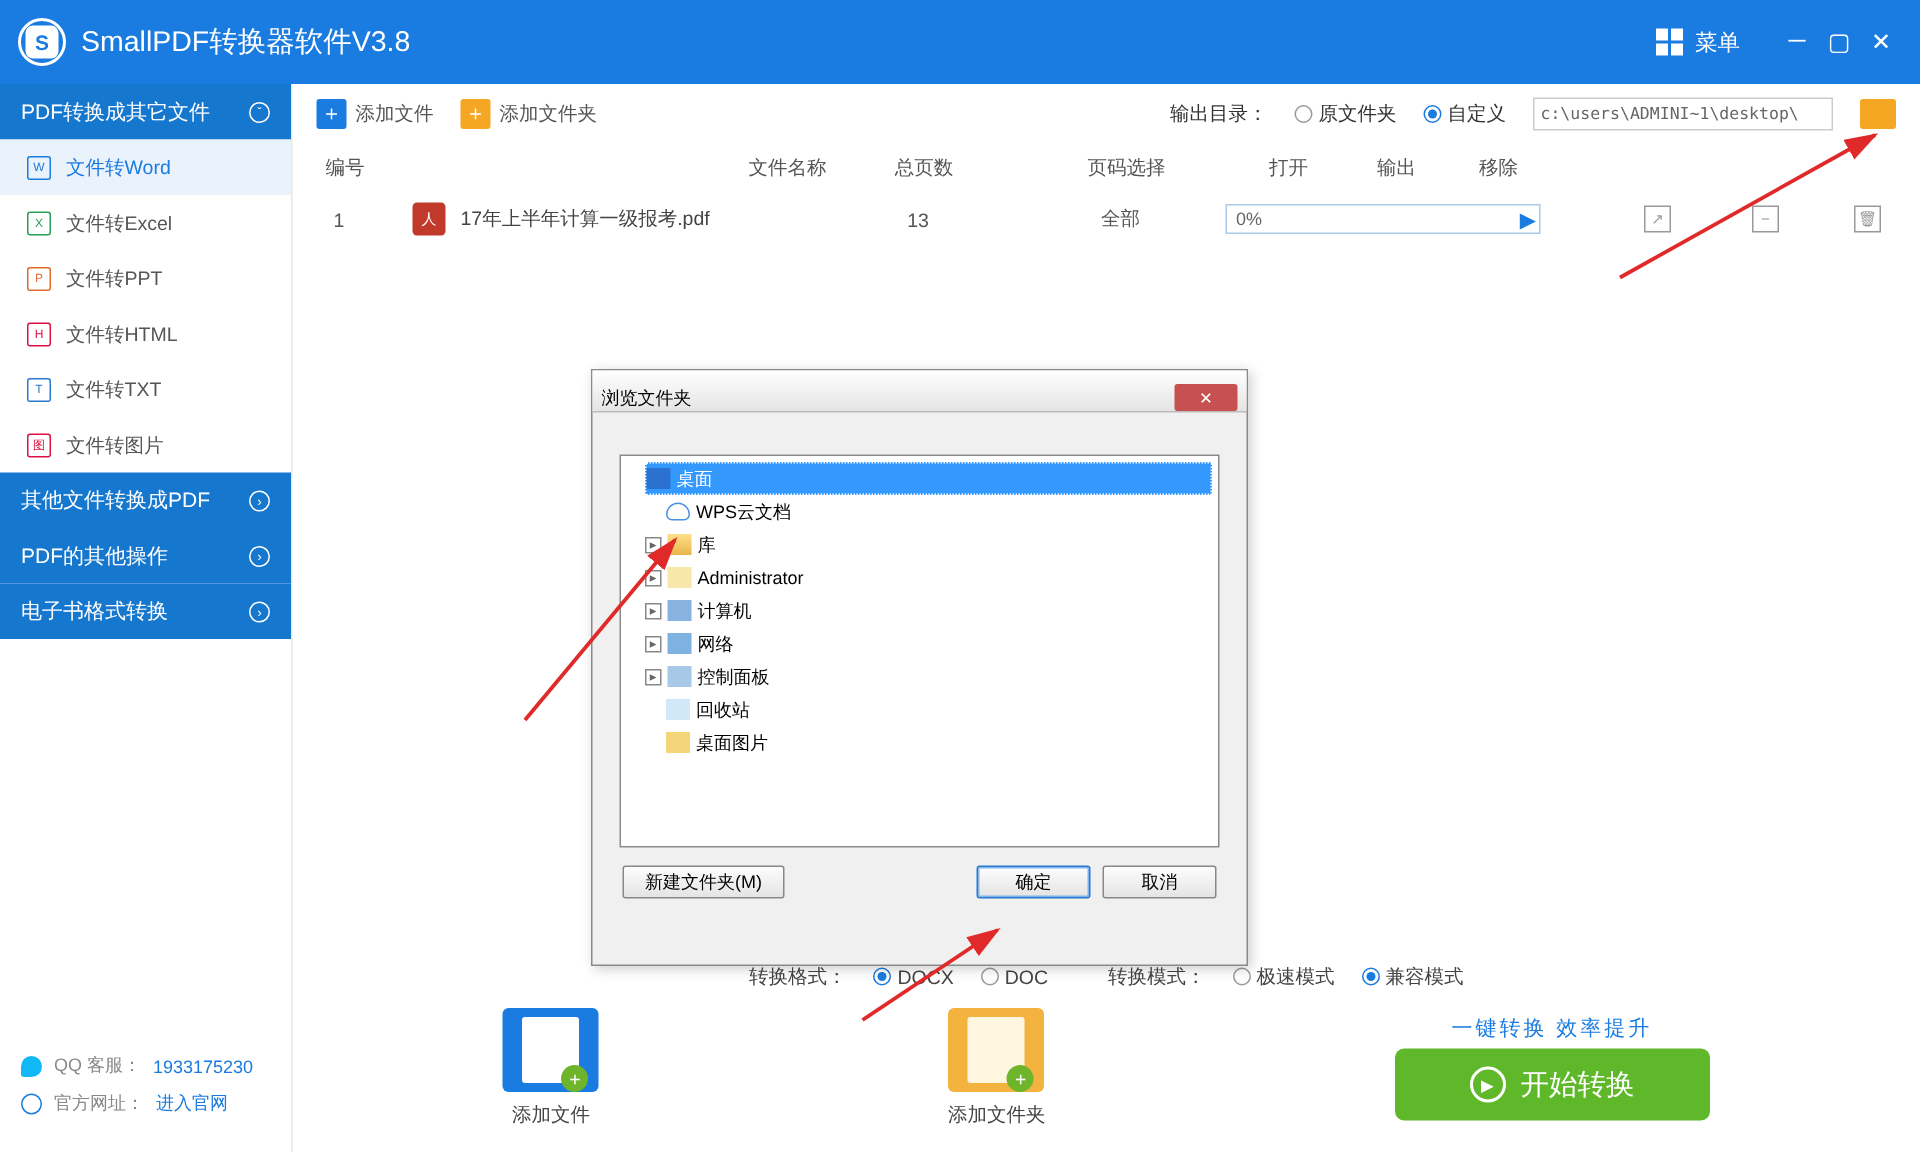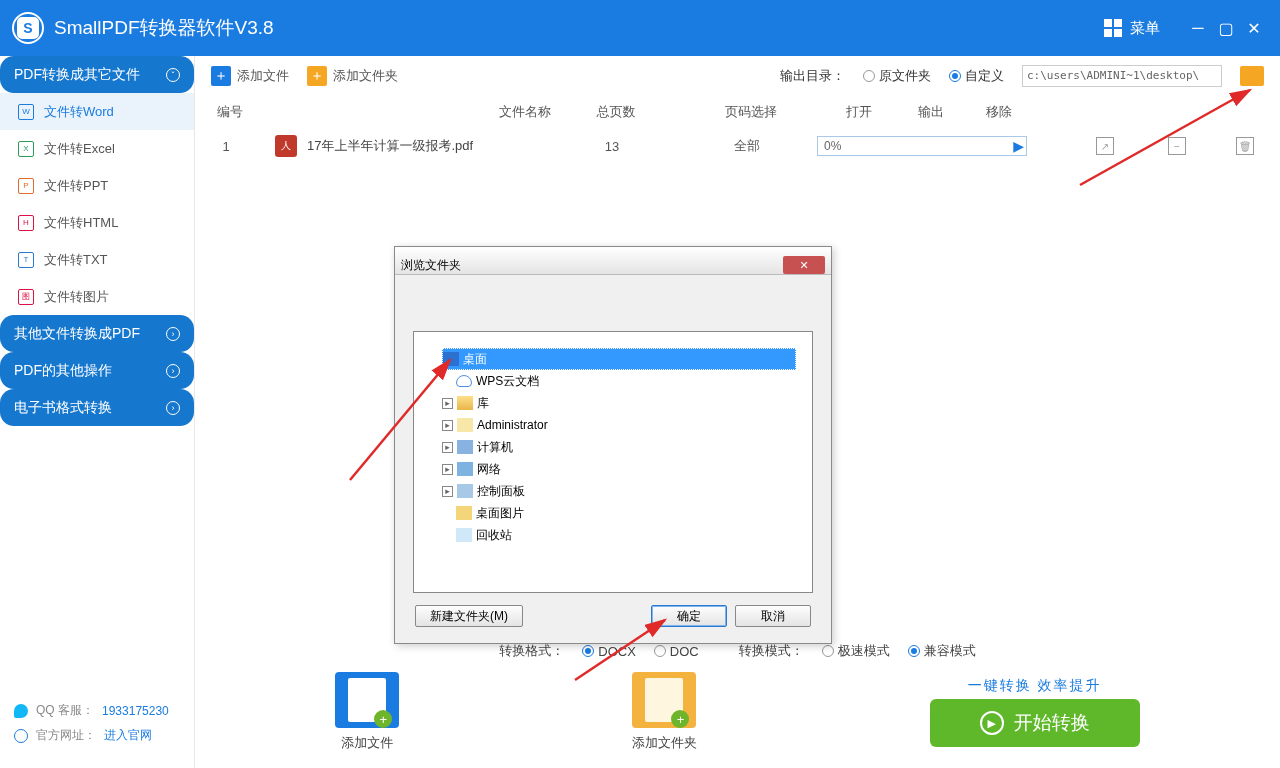--- a/index.html
+++ b/index.html
@@ -14,21 +14,21 @@
 .menu-btn { display: flex; align-items: center; gap: 8px; font-size: 15px; margin-right: 24px; cursor:pointer; }
 .menu-grid { display: grid; grid-template-columns: 8px 8px; grid-template-rows: 8px 8px; gap: 2px; }
 .menu-grid span { background: #fff; }
 .winbtn { width: 28px; height: 28px; display: inline-flex; align-items: center; justify-content: center; cursor:pointer; font-size:16px; }
 
 
 .app-body { height: 712px; display: flex; }
 
 
 .sidebar { width: 194px; background: #fff; display:flex; flex-direction:column; }
-.side-section { height: 37px; background: #1677cf; color: #fff; display: flex; align-items: center; padding: 0 14px; font-size: 14px; justify-content: space-between; cursor:pointer;border-radius:14px; }
+.side-section { height: 37px; background: #1677cf; color: #fff; display: flex; align-items: center; padding: 0 14px; font-size: 14px; justify-content: space-between; cursor:pointer; }
 .side-section.expanded .chev { transform: rotate(0deg); }
 .chev { width: 14px; height: 14px; border:1.5px solid #fff; border-radius:50%; display:inline-flex; align-items:center; justify-content:center; font-size:9px;}
 .side-item { height: 37px; display: flex; align-items: center; padding-left: 18px; font-size: 13px; color: #555; gap: 10px; cursor:pointer; }
 .side-item.active { background: #eaf3fc; color: #1a7be0; }
 .side-icon { width: 16px; height: 16px; border:1.2px solid currentColor; border-radius:2px; display:inline-flex; align-items:center; justify-content:center; font-size:8px; }
 .side-filler{flex:1;}
 .side-footer { padding: 10px 14px 24px; font-size: 12px; color:#888; }
 .side-footer .row { display:flex; align-items:center; gap:8px; margin-top:8px;}
 .side-footer a { color:#1a7be0; cursor:pointer;}
 .qq-icon{width:14px;height:14px;background:#12b7f5;border-radius:50% 50% 50% 2px;}
@@ -81,21 +81,21 @@
 .slogan{font-size:14px;color:#1a7be0;letter-spacing:2px;}
 .start-btn{width:210px;height:48px;background:#5eb82a;border-radius:6px;display:flex;align-items:center;justify-content:center;gap:10px;color:#fff;font-size:19px;cursor:pointer;}
 .play-circle{width:24px;height:24px;border:2px solid #fff;border-radius:50%;display:inline-flex;align-items:center;justify-content:center;font-size:11px;}
 
 
 .dialog{position:absolute;left:394px;top:246px;width:438px;height:398px;background:#f0f0f0;border:1px solid #8a8a8a;box-shadow:2px 2px 8px rgba(0,0,0,0.2);}
 .dialog-title{height:28px;background:linear-gradient(#fff,#e4e4e4);display:flex;align-items:flex-end;padding:0 6px;font-size:12px;border-bottom:1px solid #bbb;}
 .dialog-title .spacer{flex:1;}
 .dlg-close{width:42px;height:18px;background:#c75050;border-radius:2px;display:inline-flex;align-items:center;justify-content:center;color:#fff;font-size:11px;cursor:pointer;}
 .dialog-body{padding:28px 18px 10px;}
-.tree-wrap{border:1px solid #888;background:#fff;height:262px;padding:16px;overflow:auto;font-size:12px;margin-top:28px;}
+.tree-wrap{border:1px solid #888;background:#fff;height:262px;padding:4px;overflow:auto;font-size:12px;}
 .tree-node{display:flex;align-items:center;height:22px;gap:4px;cursor:pointer;white-space:nowrap;}
 .tree-node.selected{background:#3399ff;color:#fff;border:1px dotted #fff;}
 .tree-exp{width:11px;height:11px;border:1px solid #888;display:inline-flex;align-items:center;justify-content:center;font-size:9px;color:#666;background:#fff;line-height:1;}
 .tree-icon{width:16px;height:14px;display:inline-block;}
 .tree-icon.desktop{background:#2a71d0;}
 .tree-icon.cloud{border:1.4px solid #4a90e2;border-radius:8px 8px 4px 4px;height:12px;}
 .tree-icon.lib{background:linear-gradient(#fde08a,#e8b54a);}
 .tree-icon.user{background:#f7e7a8;}
 .tree-icon.computer{background:#88b3e0;}
 .tree-icon.network{background:#7eb2e0;}
@@ -333,26 +333,26 @@
           <span class="tree-exp">▸</span>
           <span class="tree-icon network"></span>
           <span>网络</span>
         </div>
       <div class="tree-node" style="margin-left:12px">
           <span class="tree-exp">▸</span>
           <span class="tree-icon panel"></span>
           <span>控制面板</span>
         </div>
       <div class="tree-node" style="margin-left:26px">
+          <span class="tree-icon recycle"></span>
+          <span>回收站</span>
+        </div>
+      <div class="tree-node" style="margin-left:26px">
           <span class="tree-icon folder"></span>
           <span>桌面图片</span>
-        </div>
-      <div class="tree-node" style="margin-left:26px">
-          <span class="tree-icon recycle"></span>
-          <span>回收站</span>
         </div>
     </div>
     <div class="dialog-btns">
       <button class="dlg-btn">新建文件夹(M)</button>
       <div class="spacer"></div>
       <button class="dlg-btn primary" style="padding:0 25px">确定</button>
       <button class="dlg-btn" style="padding:0 25px">取消</button>
     </div>
   </div>
 </div>

